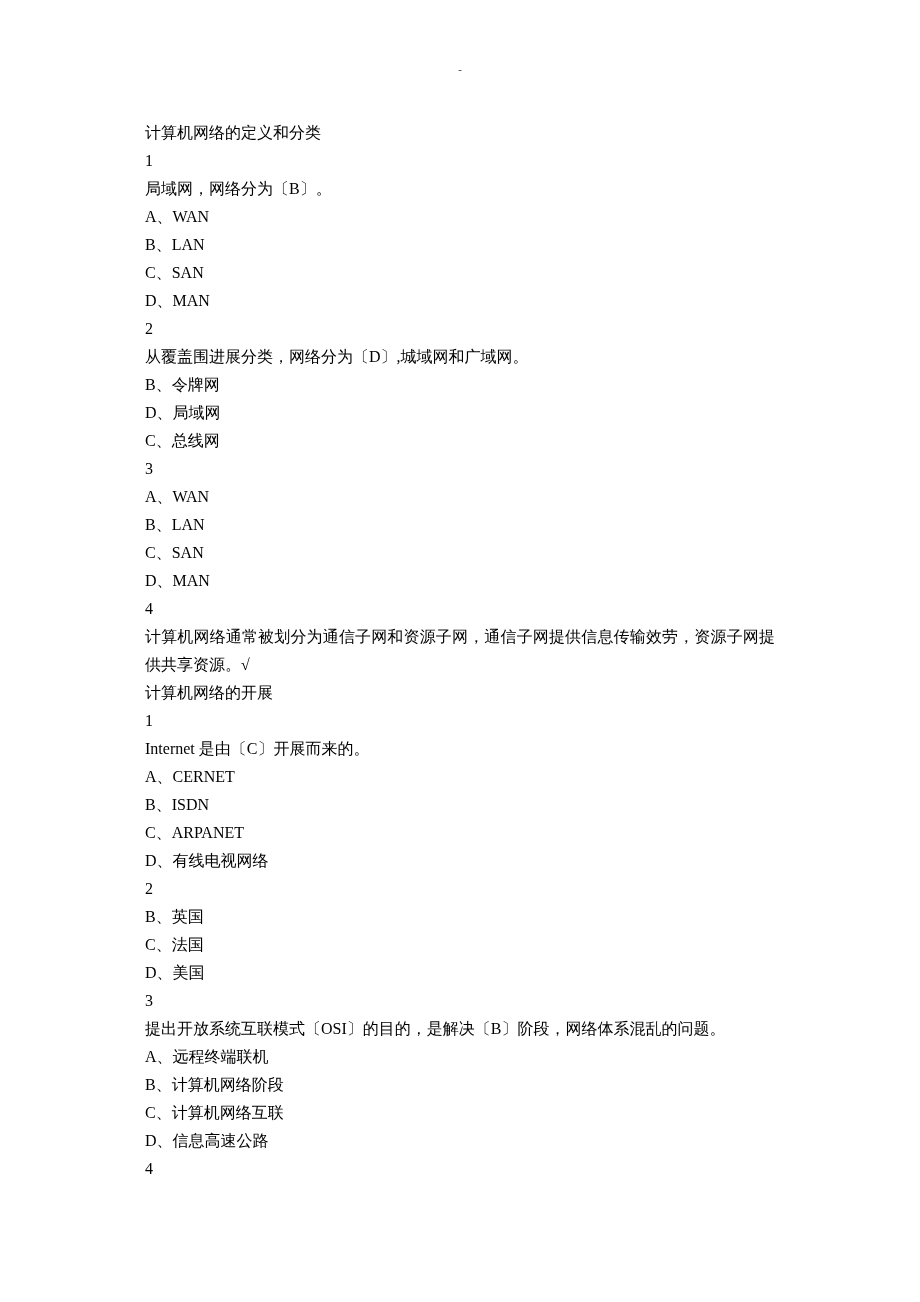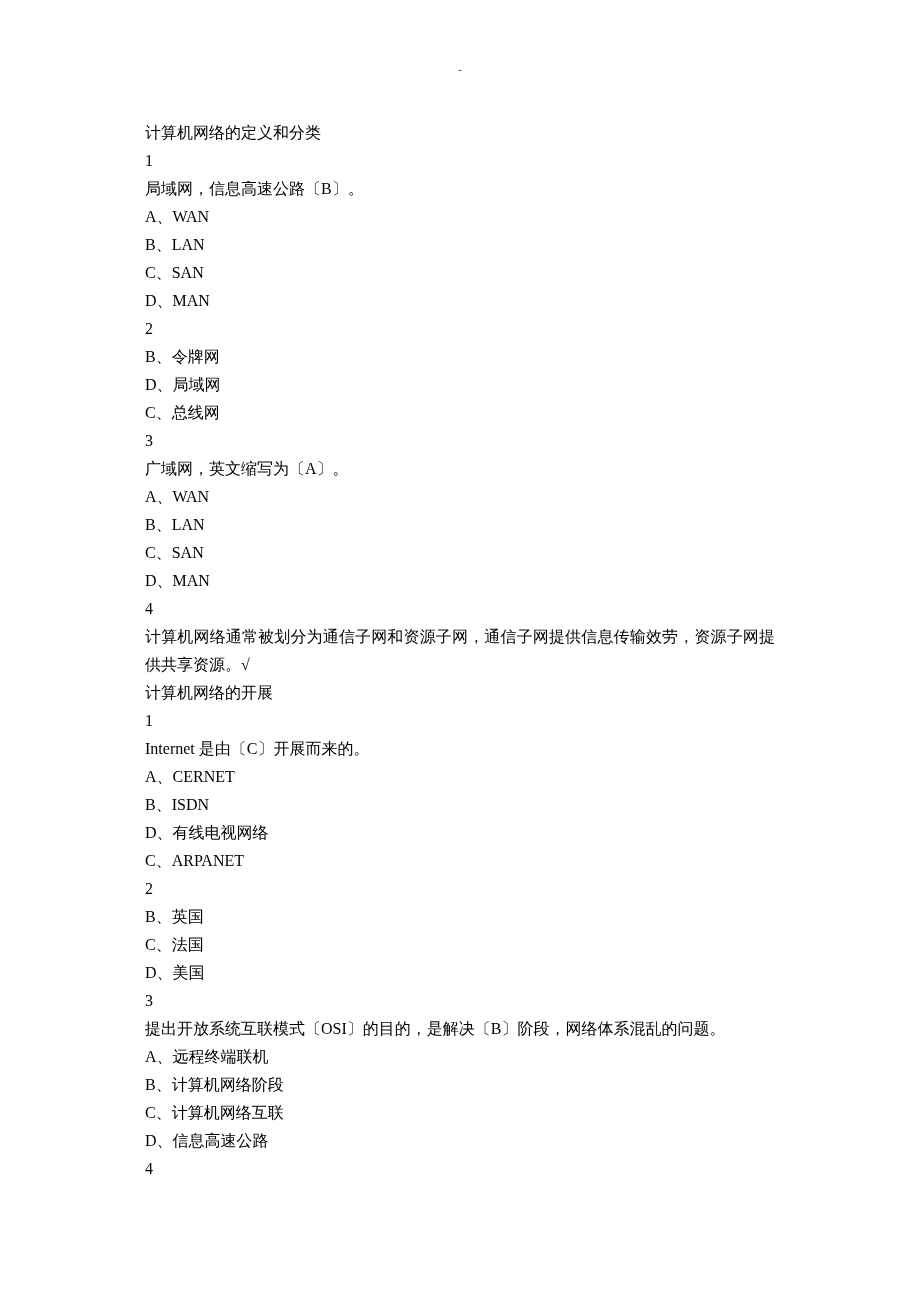--- a/index.html
+++ b/index.html
@@ -28,44 +28,44 @@
   }
 </style>
 </head>
 <body>
 
 <div class="page">
   <div class="header-mark">-</div>
   <div id="doc-body">
       <div class="content-line">计算机网络的定义和分类</div>
       <div class="content-line">1</div>
-      <div class="content-line">局域网，信息高速公路〔B〕。</div>
+      <div class="content-line">局域网，网络分为〔B〕。</div>
       <div class="content-line">A、WAN</div>
       <div class="content-line">B、LAN</div>
       <div class="content-line">C、SAN</div>
       <div class="content-line">D、MAN</div>
       <div class="content-line">2</div>
+      <div class="content-line">从覆盖围进展分类，网络分为〔D〕,城域网和广域网。</div>
       <div class="content-line">B、令牌网</div>
       <div class="content-line">D、局域网</div>
       <div class="content-line">C、总线网</div>
       <div class="content-line">3</div>
-      <div class="content-line">广域网，英文缩写为〔A〕。</div>
       <div class="content-line">A、WAN</div>
       <div class="content-line">B、LAN</div>
       <div class="content-line">C、SAN</div>
       <div class="content-line">D、MAN</div>
       <div class="content-line">4</div>
       <div class="content-line">计算机网络通常被划分为通信子网和资源子网，通信子网提供信息传输效劳，资源子网提供共享资源。√</div>
       <div class="content-line">计算机网络的开展</div>
       <div class="content-line">1</div>
       <div class="content-line">Internet 是由〔C〕开展而来的。</div>
       <div class="content-line">A、CERNET</div>
       <div class="content-line">B、ISDN</div>
+      <div class="content-line">C、ARPANET</div>
       <div class="content-line">D、有线电视网络</div>
-      <div class="content-line">C、ARPANET</div>
       <div class="content-line">2</div>
       <div class="content-line">B、英国</div>
       <div class="content-line">C、法国</div>
       <div class="content-line">D、美国</div>
       <div class="content-line">3</div>
       <div class="content-line">提出开放系统互联模式〔OSI〕的目的，是解决〔B〕阶段，网络体系混乱的问题。</div>
       <div class="content-line">A、远程终端联机</div>
       <div class="content-line">B、计算机网络阶段</div>
       <div class="content-line">C、计算机网络互联</div>
       <div class="content-line">D、信息高速公路</div>

